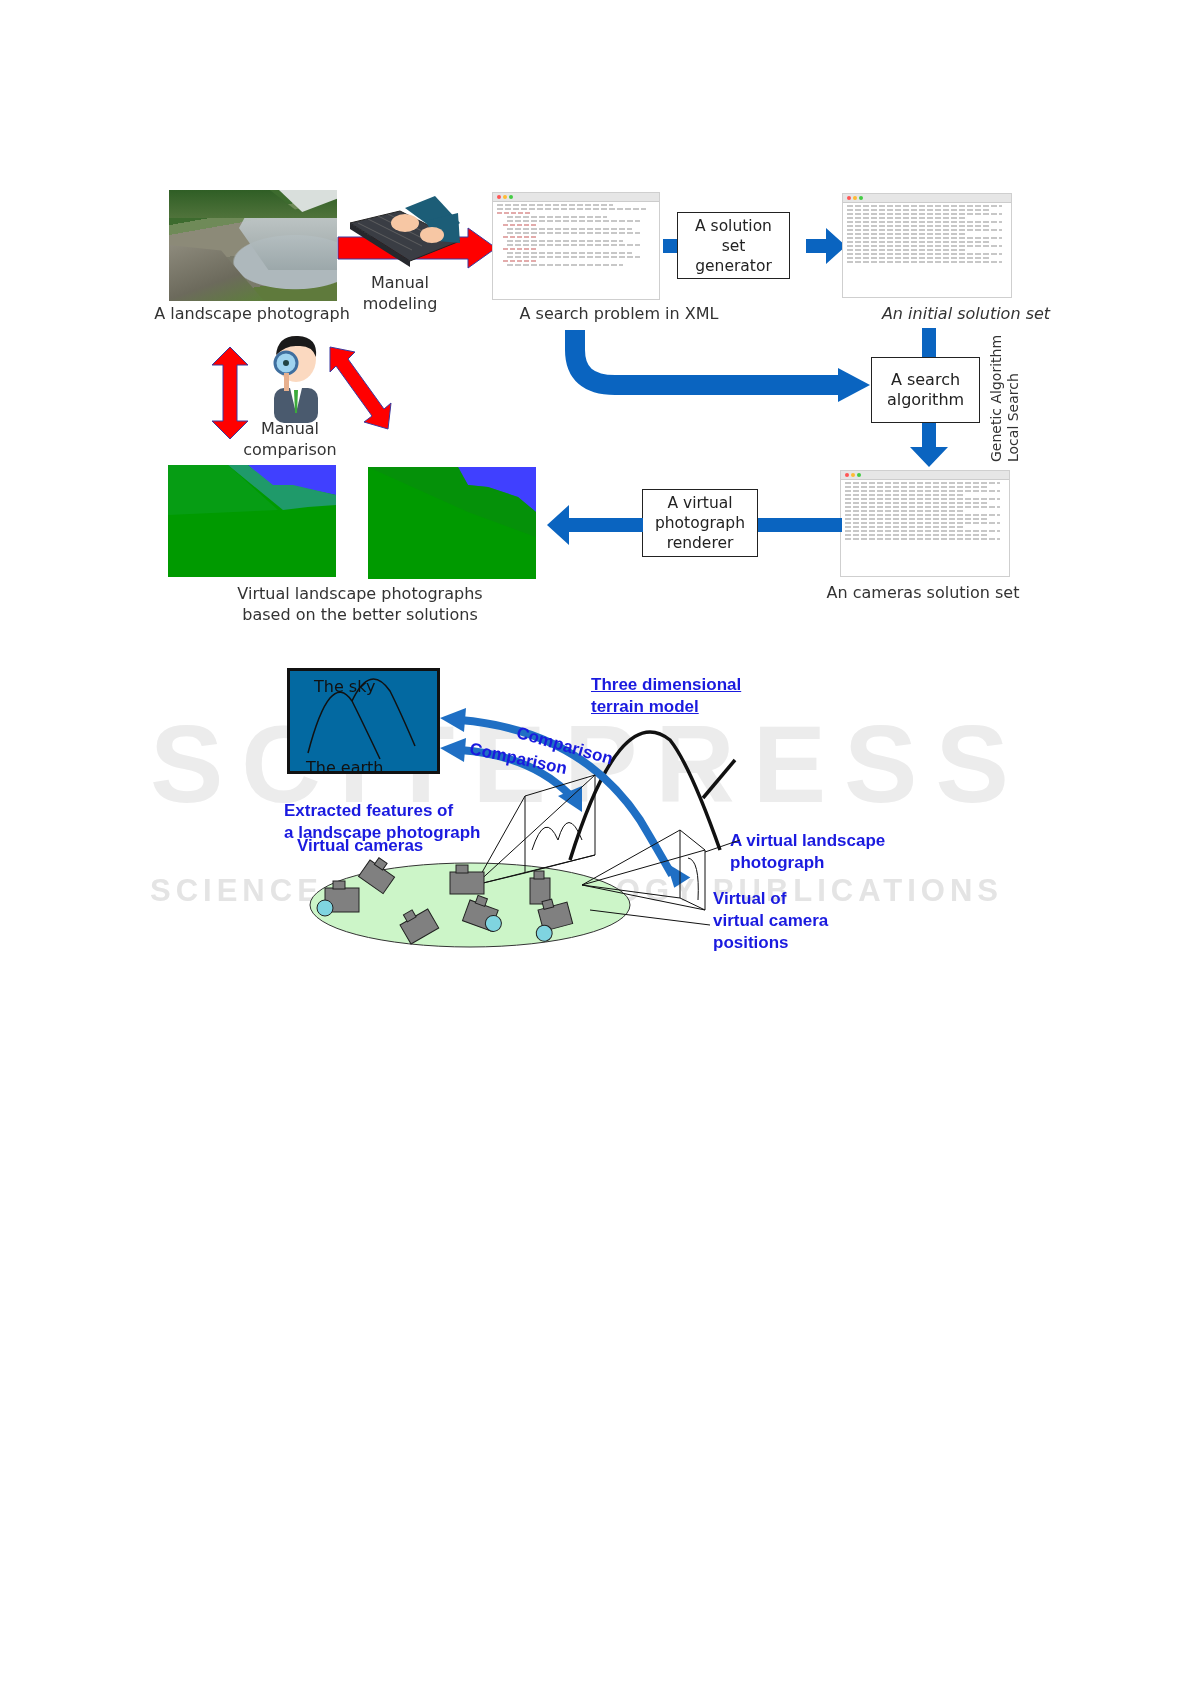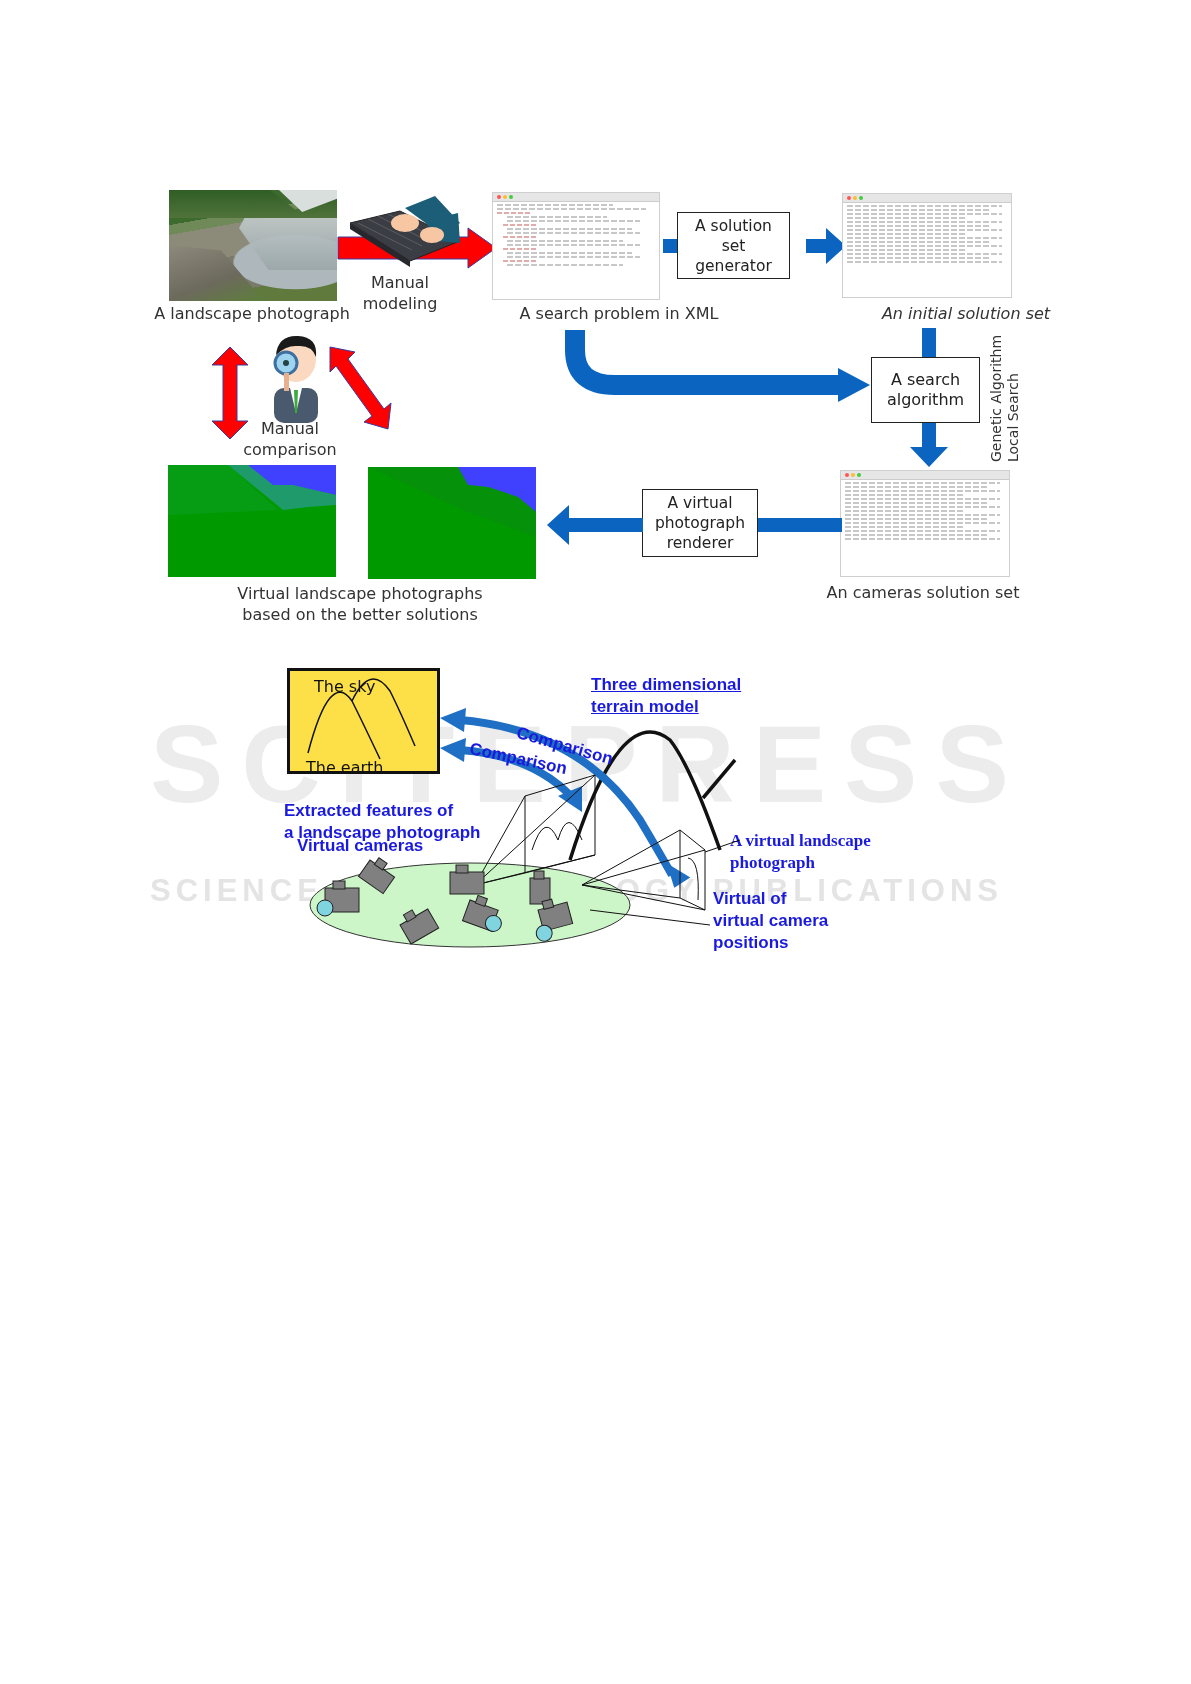--- a/index.html
+++ b/index.html
@@ -214,21 +214,21 @@
   <rect x="20" y="40" width="5" height="18" fill="#e7b08e"></rect>
 </svg>
 <svg style="left:330px;top:347px;" width="60" height="82">
   <polygon points="0,0 25,5 18,12 54,62 61,56 58,82 34,75 42,69 6,19 0,25" fill="#ff0000" stroke="#3a3aa0" stroke-width="1"></polygon>
 </svg>
 <div class="lbl abs" style="left:240px;top:418px;width:100px;">
   <div>Manual</div>
   <div>comparison</div>
 </div>
 
-<div class="abs" style="left:287px;top:668px;width:153px;height:106px;border:3px solid #111;box-sizing:border-box;background:#fde047;">
+<div class="abs" style="left:287px;top:668px;width:153px;height:106px;border:3px solid #111;box-sizing:border-box;background:#0369a1;">
   <svg style="left:0;top:0" width="150" height="100">
     <path d="M18,82 Q40,-2 62,30 Q72,50 90,88" fill="none" stroke="#111" stroke-width="1.5"></path>
     <path d="M62,30 Q80,-8 100,20 Q110,40 125,75" fill="none" stroke="#111" stroke-width="1.5"></path>
   </svg>
   <div class="abs" style="left:24px;top:6px;font-family:'DejaVu Sans',sans-serif;font-size:16px;color:#111;">The sky</div>
   <div class="abs" style="left:16px;top:75px;font-family:'DejaVu Sans',sans-serif;font-size:16px;color:#111;margin-top:12px;">The earth</div>
 </div>
 
 <svg style="left:560px;top:720px;" width="200" height="220">
   <path d="M10,140 Q60,-20 110,20 Q130,45 160,130" fill="none" stroke="#111" stroke-width="3.5"></path>
@@ -248,21 +248,21 @@
 
 <div class="blue abs" style="left:591px;top:674px;text-decoration:underline;">
   <div>Three dimensional</div>
   <div>terrain model</div>
 </div>
 <div class="blue abs" style="left:284px;top:781px;margin-top:19px;">
   <div>Extracted features of</div>
   <div>a landscape photograph</div>
 </div>
 <div class="blue abs" style="left:297px;top:835px;">Virtual cameras</div>
-<div class="blue abs" style="left:730px;top:830px;font-family:Liberation Serif, serif;">
+<div class="blue abs" style="left:730px;top:830px;">
   <div>A virtual landscape</div>
   <div>photograph</div>
 </div>
 <div class="blue abs" style="left:713px;top:888px;">
   <div>Virtual of</div>
   <div>virtual camera</div>
   <div>positions</div>
 </div>
 
 <svg style="left:300px;top:780px;" width="460" height="180">

